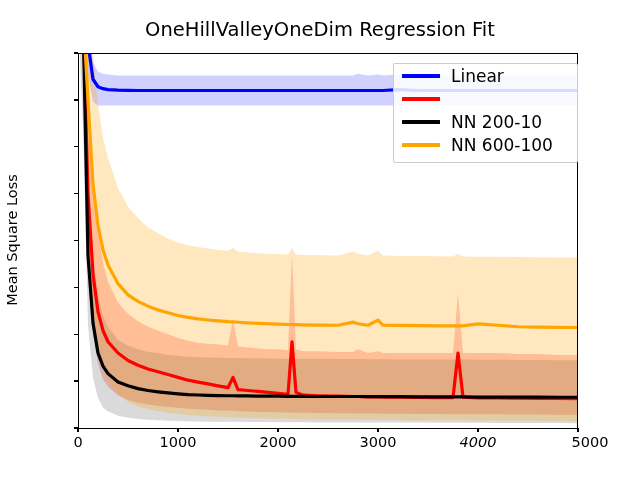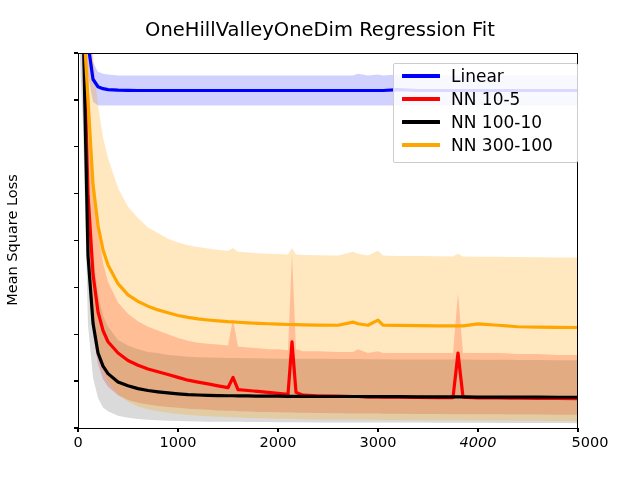--- a/index.html
+++ b/index.html
@@ -181,25 +181,24 @@
 
   <div id="ylabel">Mean Square Loss</div>
 
   <div id="legend">
       <div class="legend-row">
         <span class="legend-swatch" style="background: rgb(0, 0, 255);"></span>
         <span class="legend-label">Linear</span>
       </div>
       <div class="legend-row">
         <span class="legend-swatch" style="background: rgb(255, 0, 0);"></span>
-        <span class="legend-label">NN 10-5</span>
       </div>
       <div class="legend-row">
         <span class="legend-swatch" style="background: rgb(0, 0, 0);"></span>
-        <span class="legend-label">NN 100-10</span>
+        <span class="legend-label">NN 200-10</span>
       </div>
       <div class="legend-row">
         <span class="legend-swatch" style="background: rgb(255, 165, 0);"></span>
-        <span class="legend-label">NN 300-100</span>
+        <span class="legend-label">NN 600-100</span>
       </div>
     </div>
 
 </div>
 
 </body></html>

